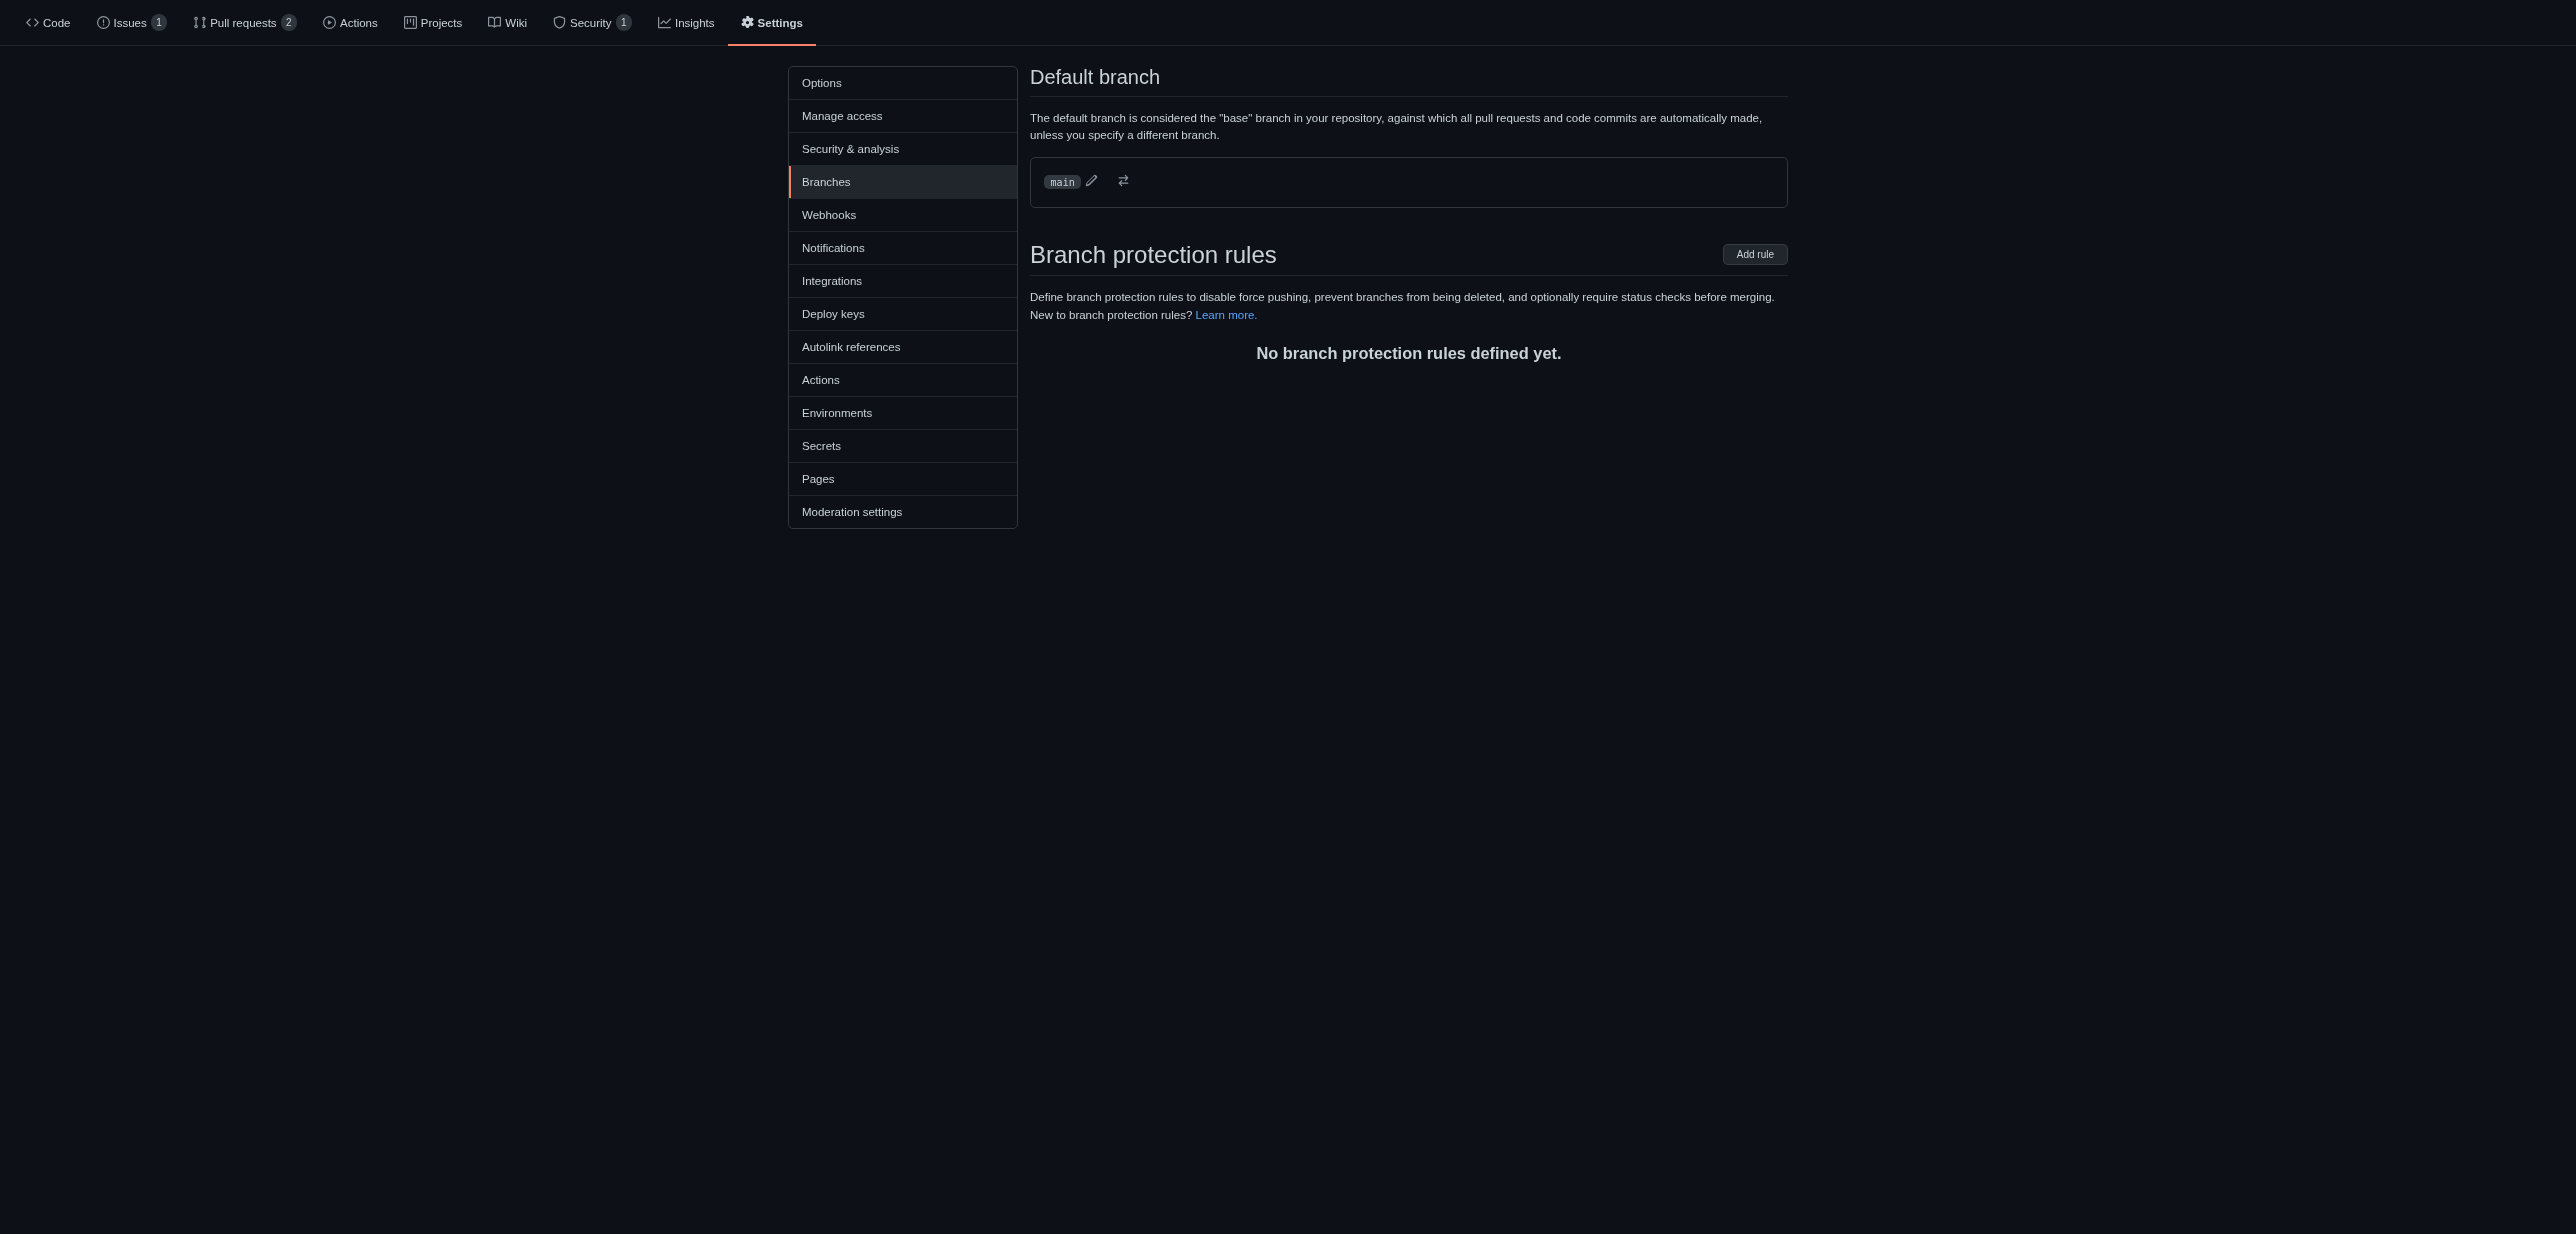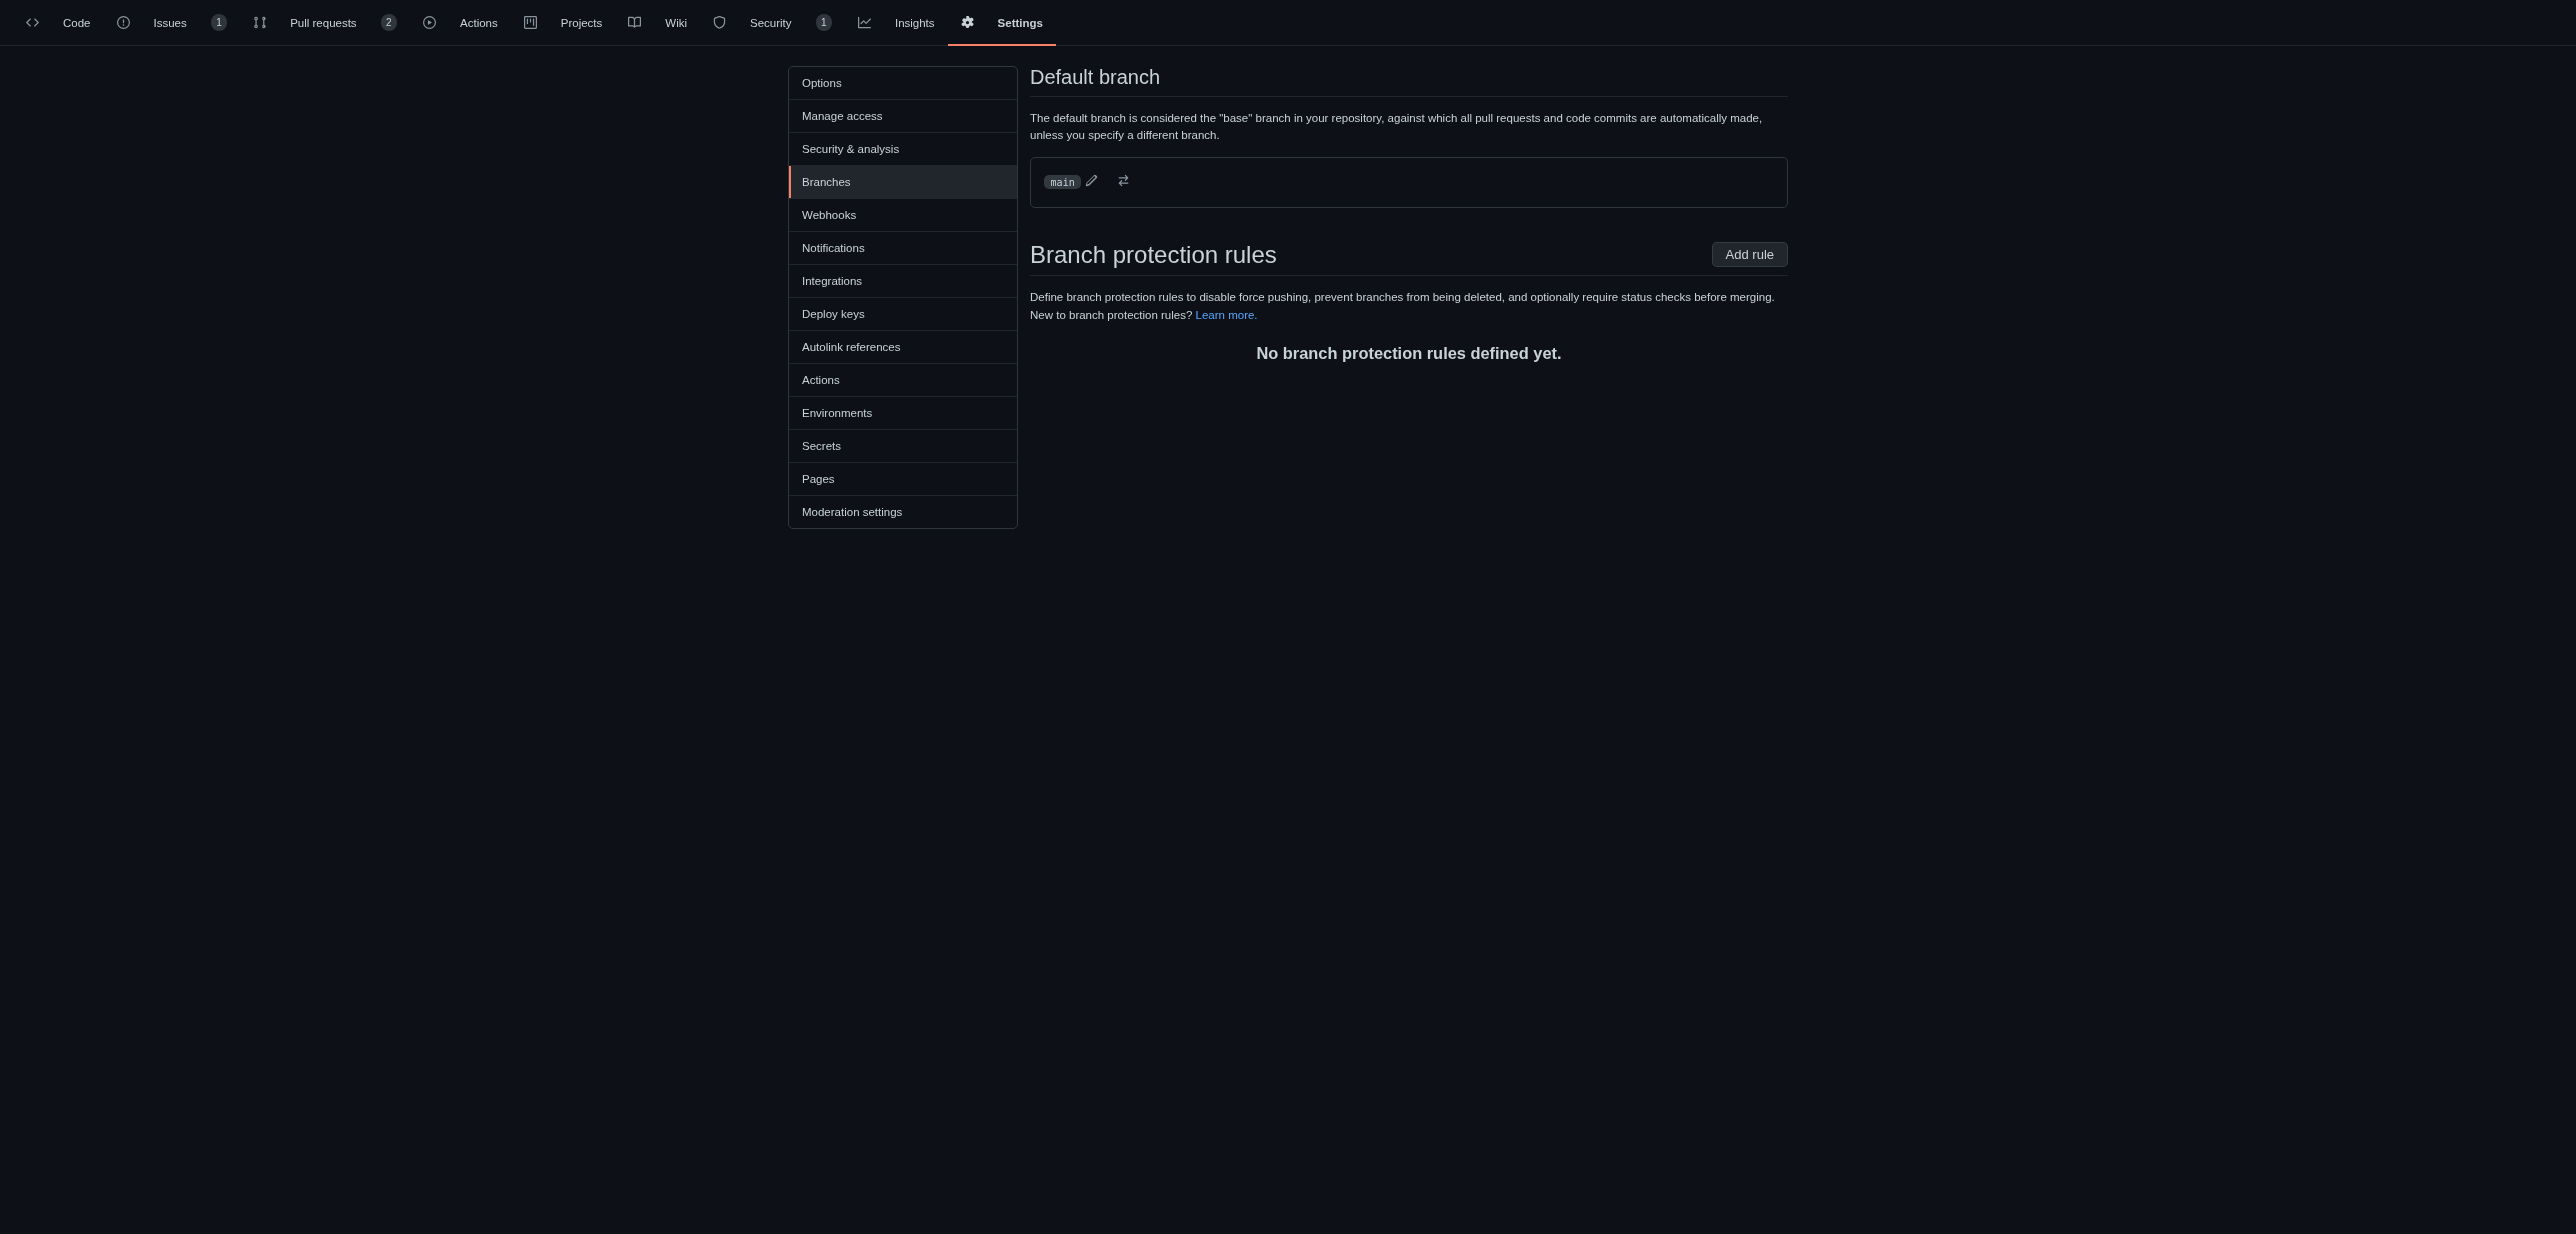--- a/index.html
+++ b/index.html
@@ -13,21 +13,21 @@
     .topnav {
       display: flex;
       align-items: center;
       padding: 0 13px;
       border-bottom: 0.8px solid #21262d;
       height: 46px;
     }
     .topnav-item {
       display: flex;
       align-items: center;
-      gap: 24px;
+      gap: 4px;
       padding: 6.6px 13px;
       color: #c9d1d9;
       text-decoration: none;
       height: 100%;
       font-size: 11.5px;
       position: relative;
     }
     .topnav-item.active {
       font-weight: 600;
     }
@@ -155,21 +155,21 @@
       display: inline-flex;
       color: #8b949e;
     }
     .section-spacer { height: 33px; }
     .btn-default {
       background: #21262d;
       border: 0.8px solid rgba(240,246,252,0.1);
       color: #c9d1d9;
       padding: 4.1px 13px;
       border-radius: 5px;
-      font-size: 13px;
+      font-size: 10px;
       font-weight: 500;
       cursor: pointer;
     }
     .link {
       color: #58a6ff;
       text-decoration: none;
     }
     .empty-state {
       text-align: center;
       font-size: 16.4px;

